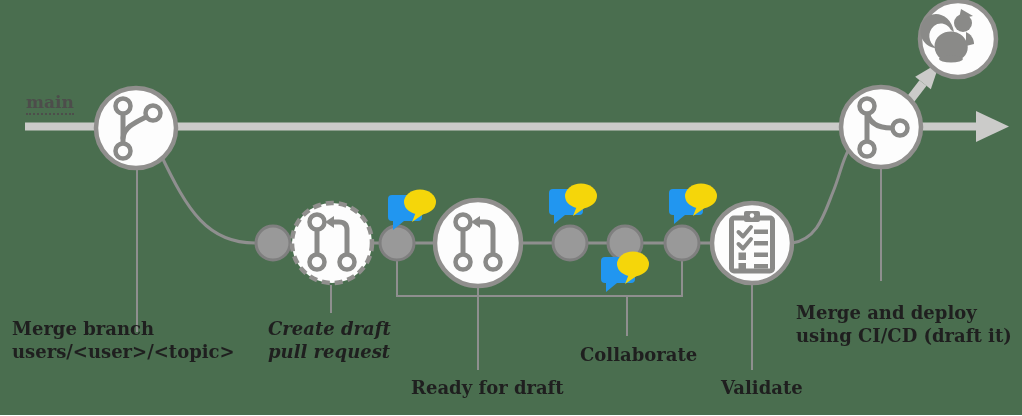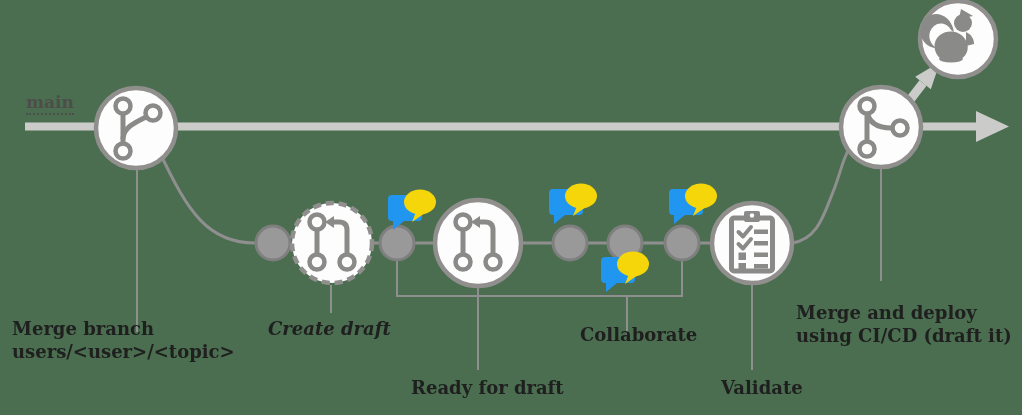--- a/index.html
+++ b/index.html
@@ -194,25 +194,26 @@
 
   <div id="main-label">main</div>
 
   <div class="diagram-label" style="left:12px; top:318px;">
     <div>Merge branch</div>
     <div>users/&lt;user&gt;/&lt;topic&gt;</div>
   </div>
 
   <div class="diagram-label" style="left:268px; top:318px;font-style:italic;">
     <div>Create draft</div>
+    <div>pull request</div>
   </div>
 
   <div class="diagram-label" style="left:411px; top:377px;">Ready for draft</div>
 
-  <div class="diagram-label" style="left:580px; top:324px;">Collaborate</div>
+  <div class="diagram-label" style="left:580px; top:344px;">Collaborate</div>
 
   <div class="diagram-label" style="left:721px; top:377px;">Validate</div>
 
   <div class="diagram-label" style="left:796px; top:285px;margin-top:17px;">
     <div>Merge and deploy</div>
     <div>using CI/CD (draft it)</div>
   </div>
 
 </div>
 

